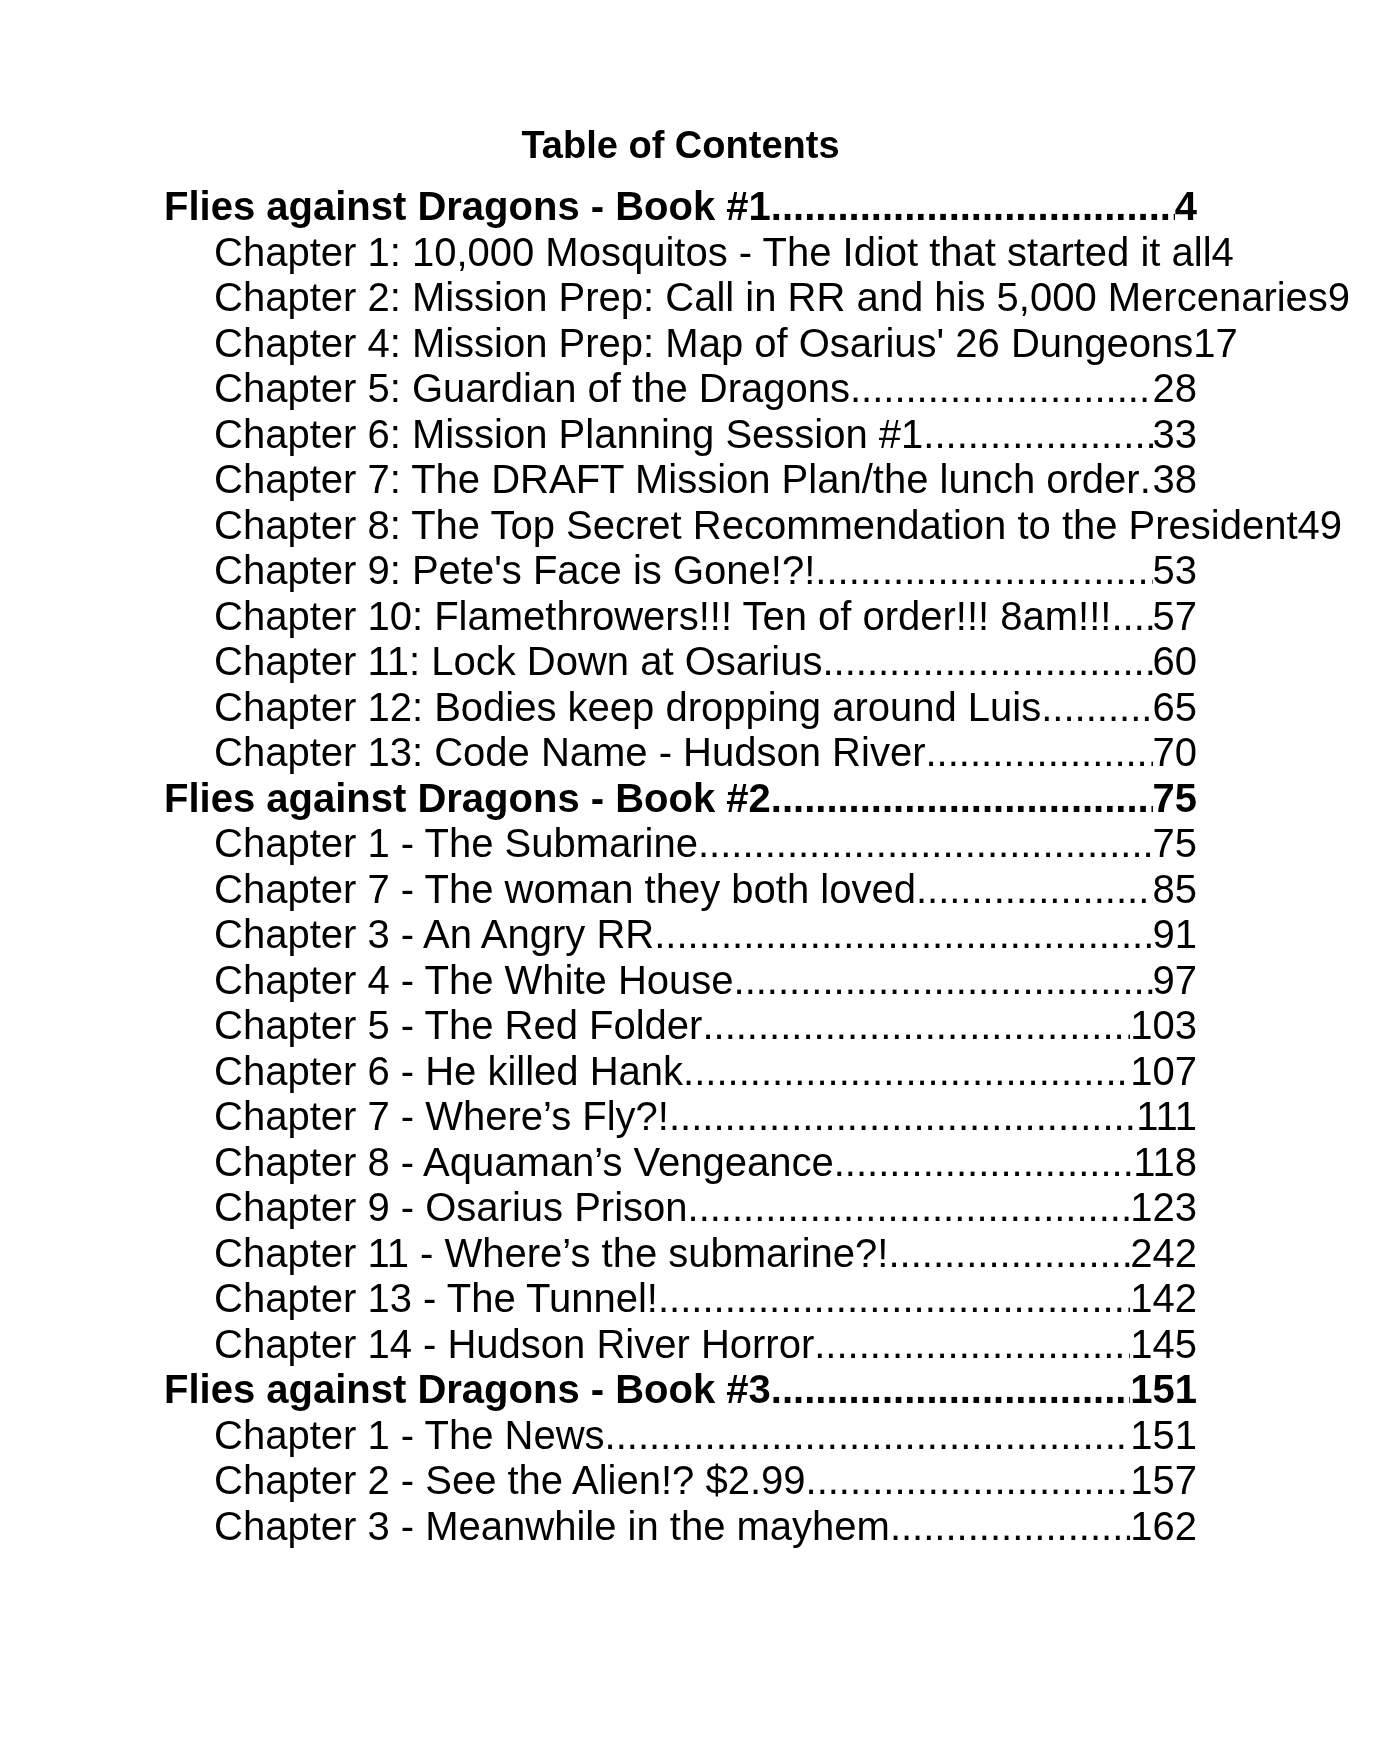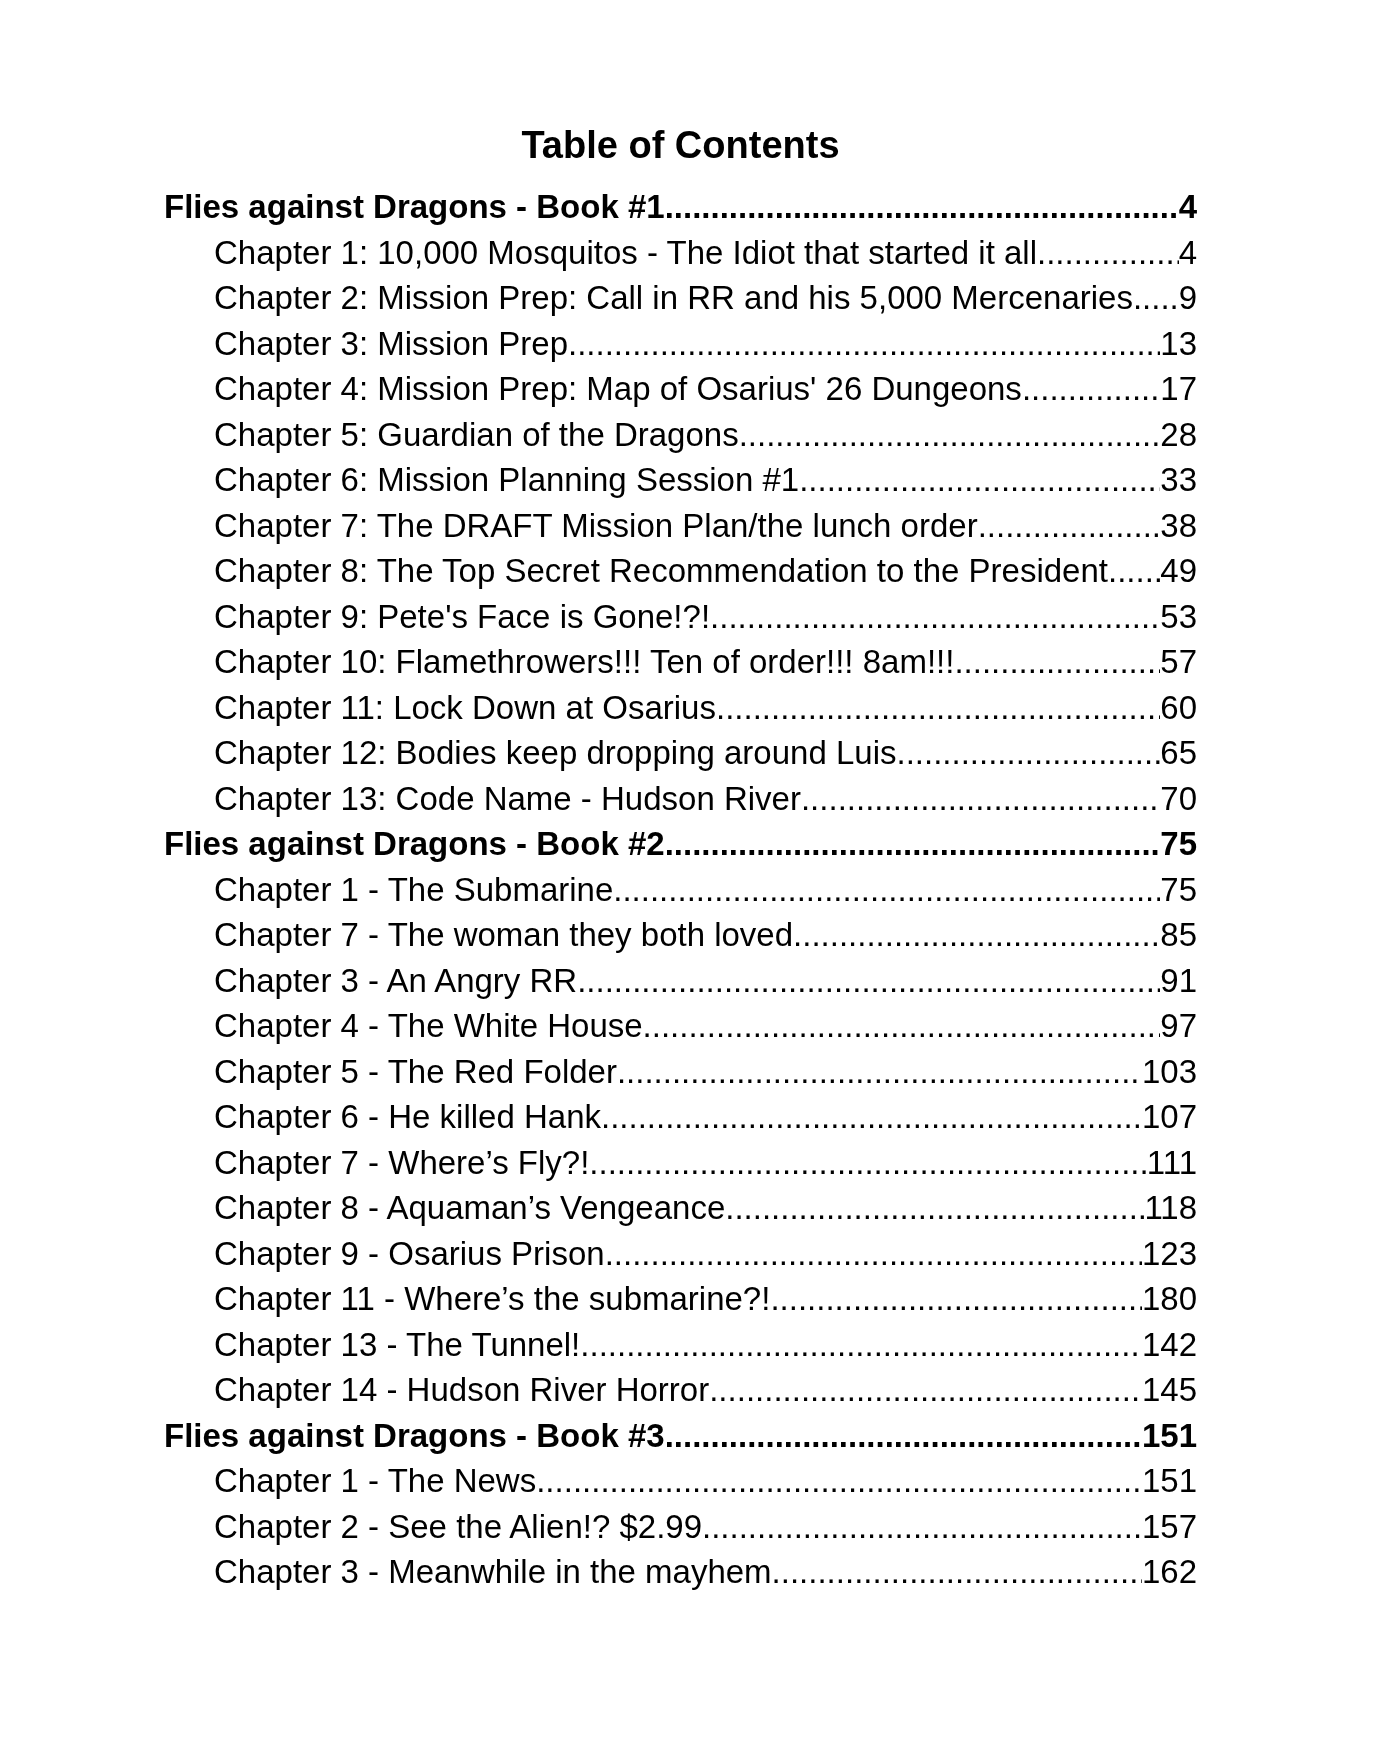--- a/index.html
+++ b/index.html
@@ -26,21 +26,21 @@
     text-align: center;
     white-space: nowrap;
   }
   .toc {
     width: 1033px;
     margin: 10px 0 0 164px;
   }
   .toc-row {
     display: flex;
     align-items: baseline;
-    font-size: 33px;
+    font-size: 40px;
     line-height: 45.5px;
   }
   .section-row { font-weight: 700; }
   .entry-row { padding-left: 50px; }
   .toc-label { flex: 0 0 auto; white-space: nowrap; }
   .toc-leader {
     flex: 1 1 auto;
     min-width: 0;
     overflow: hidden;
     white-space: nowrap;
@@ -66,25 +66,20 @@
     <span class="toc-label">Chapter 1: 10,000 Mosquitos - The Idiot that started it all</span>
     <span class="toc-leader" aria-hidden="true"></span>
     <span class="toc-page">4</span>
   </div>
       <div class="toc-row entry-row">
     <span class="toc-label">Chapter 2: Mission Prep: Call in RR and his 5,000 Mercenaries</span>
     <span class="toc-leader" aria-hidden="true"></span>
     <span class="toc-page">9</span>
   </div>
       <div class="toc-row entry-row">
-    <span class="toc-label">Chapter 3: Mission Prep</span>
-    <span class="toc-leader" aria-hidden="true"></span>
-    <span class="toc-page">13</span>
-  </div>
-      <div class="toc-row entry-row">
     <span class="toc-label">Chapter 4: Mission Prep: Map of Osarius' 26 Dungeons</span>
     <span class="toc-leader" aria-hidden="true"></span>
     <span class="toc-page">17</span>
   </div>
       <div class="toc-row entry-row">
     <span class="toc-label">Chapter 5: Guardian of the Dragons</span>
     <span class="toc-leader" aria-hidden="true"></span>
     <span class="toc-page">28</span>
   </div>
       <div class="toc-row entry-row">
@@ -173,21 +168,21 @@
     <span class="toc-page">118</span>
   </div>
       <div class="toc-row entry-row">
     <span class="toc-label">Chapter 9 - Osarius Prison</span>
     <span class="toc-leader" aria-hidden="true"></span>
     <span class="toc-page">123</span>
   </div>
       <div class="toc-row entry-row">
     <span class="toc-label">Chapter 11 - Where’s the submarine?!</span>
     <span class="toc-leader" aria-hidden="true"></span>
-    <span class="toc-page">180</span>
+    <span class="toc-page">242</span>
   </div>
       <div class="toc-row entry-row">
     <span class="toc-label">Chapter 13 - The Tunnel!</span>
     <span class="toc-leader" aria-hidden="true"></span>
     <span class="toc-page">142</span>
   </div>
       <div class="toc-row entry-row">
     <span class="toc-label">Chapter 14 - Hudson River Horror</span>
     <span class="toc-leader" aria-hidden="true"></span>
     <span class="toc-page">145</span>

